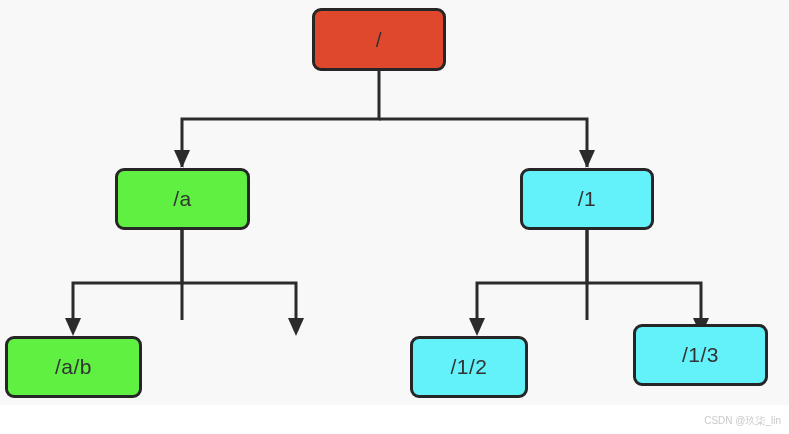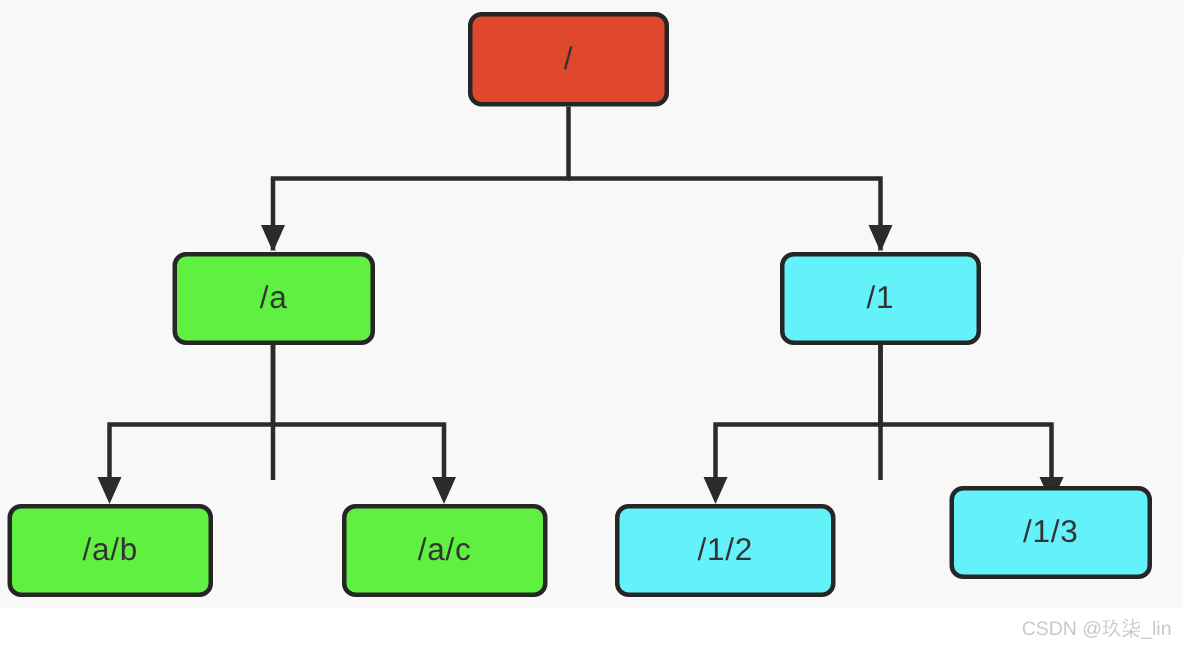--- a/index.html
+++ b/index.html
@@ -42,28 +42,28 @@
   }
   .node-red   { background: #e0482e; }
   .node-green { background: #5ff041; }
   .node-cyan  { background: #63f1fa; }
 
   .n-root { left: 312px; top: 8px;   width: 134px; height: 63px; }
   .n-a    { left: 115px; top: 168px; width: 135px; height: 62px; }
   .n-1    { left: 520px; top: 168px; width: 134px; height: 62px; }
   .n-ab   { left: 5px;   top: 336px; width: 137px; height: 62px; text-align: center; }
   .n-ac   { left: 228px; top: 336px; width: 137px; height: 62px; }
-  .n-12   { left: 410px; top: 336px; width: 147px; height: 62px; }
+  .n-12   { left: 410px; top: 336px; width: 118px; height: 62px; }
   .n-13   { left: 633px; top: 324px; width: 135px; height: 62px; }
 
   .watermark {
     position: absolute;
     right: 8px;
     bottom: 6px;
-    font-size: 13px;
+    font-size: 10px;
     color: #c9c9c9;
     white-space: nowrap;
   }
 </style>
 </head>
 <body>
 
 <div class="viewport">
   <div class="diagram-area">
 
@@ -100,23 +100,20 @@
     </div>
     <div class="node node-green n-a">
       <span>/a</span>
     </div>
     <div class="node node-cyan n-1">
       <span>/1</span>
     </div>
     <div class="node node-green n-ab">
       <span>/a/b</span>
     </div>
-    <div class="node node-green n-ac">
-      <span>/a/c</span>
-    </div>
     <div class="node node-cyan n-12">
       <span>/1/2</span>
     </div>
     <div class="node node-cyan n-13">
       <span>/1/3</span>
     </div>
   </div>
 
   <div class="watermark">CSDN @玖柒_lin</div>
 </div>

